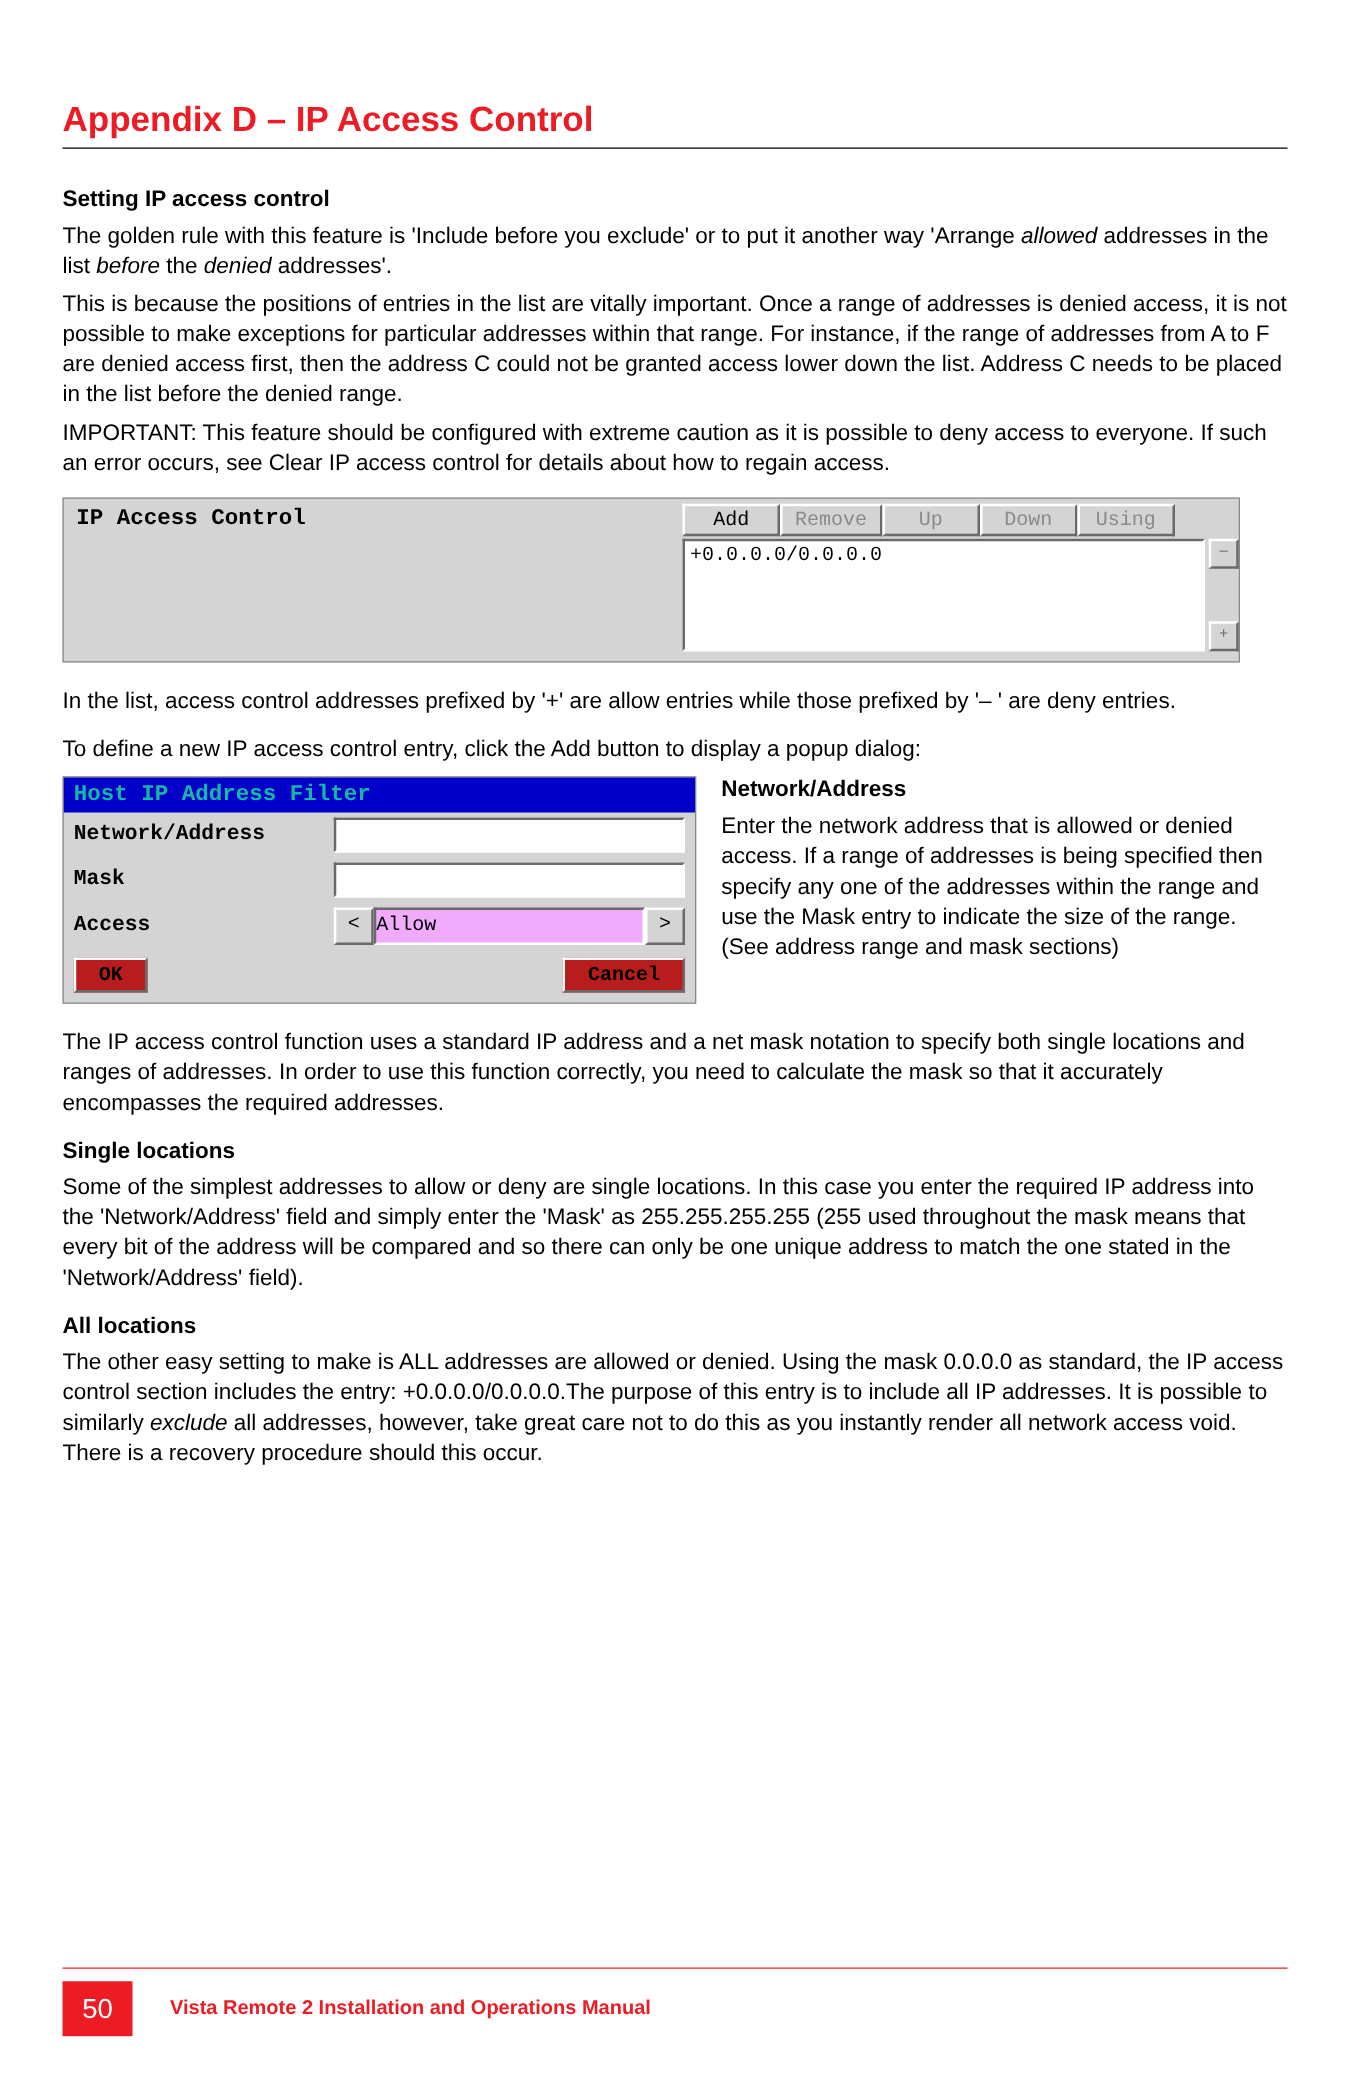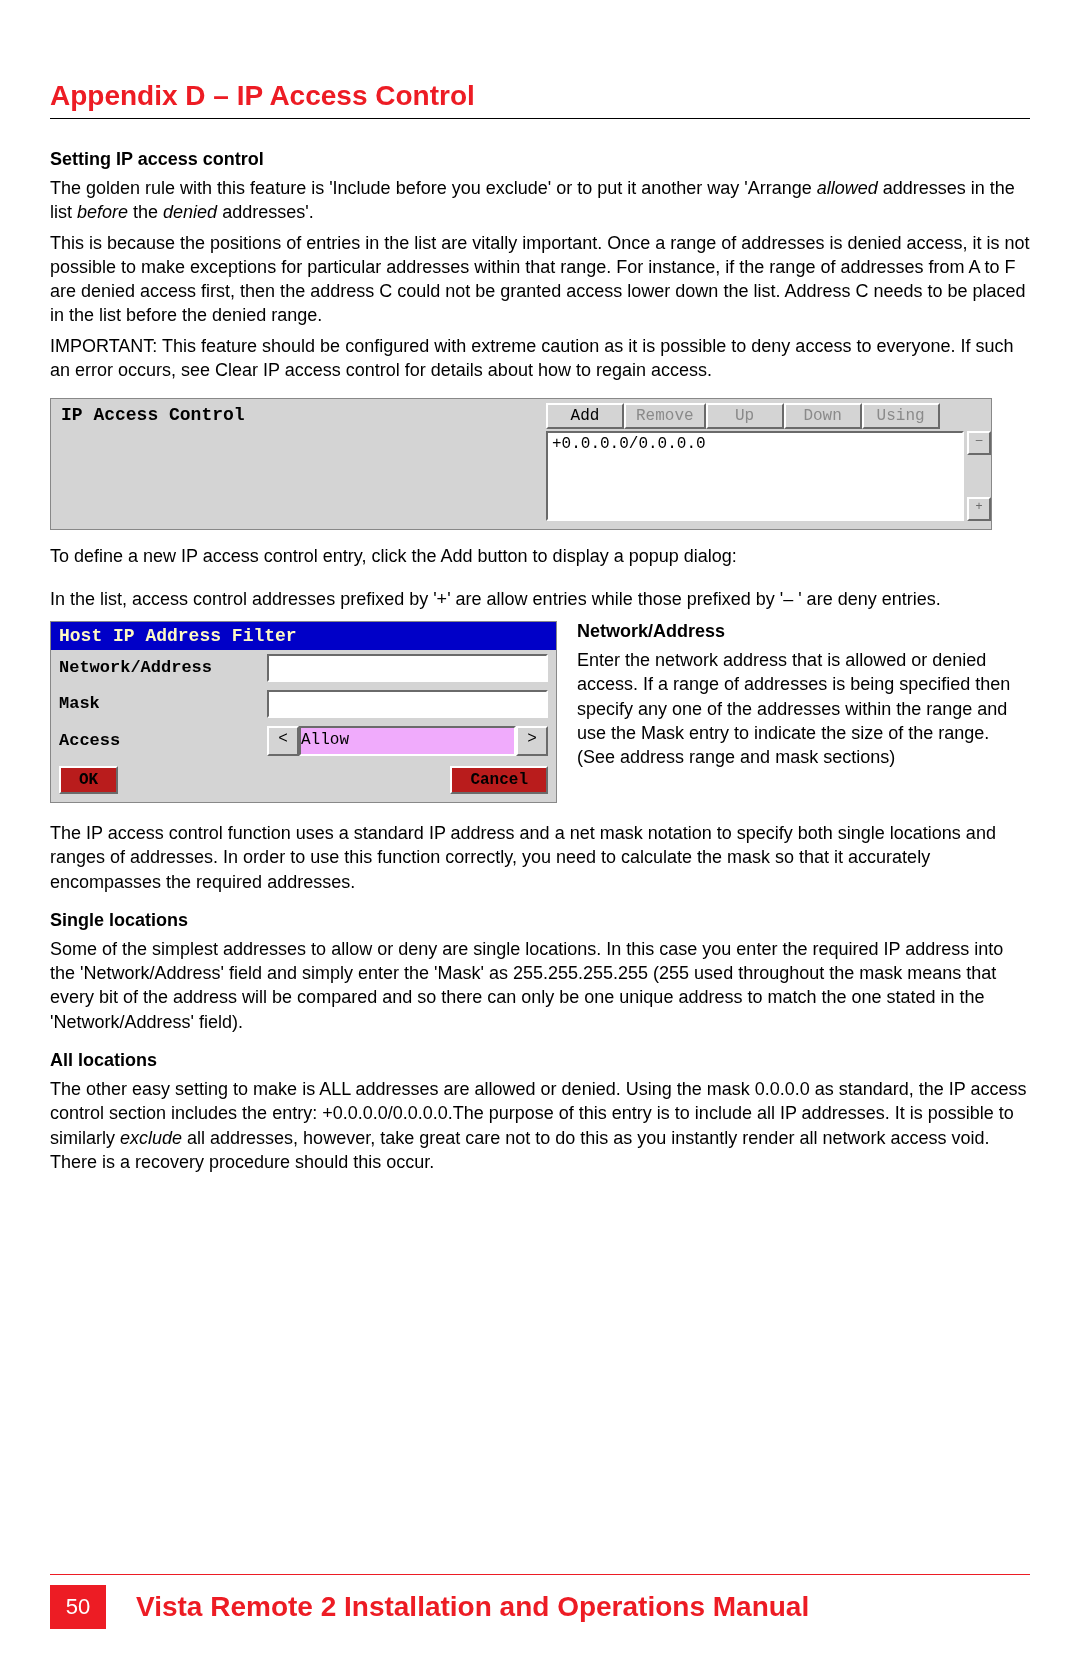--- a/index.html
+++ b/index.html
@@ -100,21 +100,21 @@
   }
 
   .row2 { display: flex; gap: 20px; margin-top: 10px; align-items: flex-start; }
   .panel2 {
     width: 505px;
     border: 1px solid #888;
     background: #d4d4d4;
   }
   .panel2-title {
     background: #0000c8;
-    color: #fef9c3;
+    color: #14b8a6;
     font-family: "Courier New", monospace;
     font-weight: bold;
     font-size: 18px;
     padding: 4px 8px;
   }
   .form-row {
     display: flex;
     align-items: center;
     padding: 4px 8px;
     gap: 8px;
@@ -192,21 +192,21 @@
   .page-num {
     background: #ed1c24;
     color: #ffffff;
     font-size: 22px;
     width: 56px; height: 44px;
     display: flex; align-items: center; justify-content: center;
   }
   .footer-title {
     color: #ed1c24;
     font-weight: bold;
-    font-size: 28px;
+    font-size: 16px;
   }
   p { margin: 6px 0; }
 </style>
 </head>
 <body>
 
 <div class="page">
   <div class="title">Appendix D – IP Access Control</div>
 
   <div class="section-heading">Setting IP access control</div>
@@ -227,22 +227,22 @@
     </div>
     <div class="listbox">
       <div>+0.0.0.0/0.0.0.0</div>
     </div>
     <div class="scrollbar">
       <div class="sbtn">–</div>
       <div class="sbtn">+</div>
     </div>
   </div>
 
+  <p class="body-text" style="margin-top:18px">In the list, access control addresses prefixed by '+' are allow entries while those prefixed by '– ' are deny entries.</p>
   <p class="body-text" style="margin-top:14px">To define a new IP access control entry, click the Add button to display a popup dialog:</p>
-  <p class="body-text" style="margin-top:18px">In the list, access control addresses prefixed by '+' are allow entries while those prefixed by '– ' are deny entries.</p>
 
   <div class="row2">
     <div class="panel2">
       <div class="panel2-title">Host IP Address Filter</div>
       <div class="form-row">
         <div class="form-label">Network/Address</div>
         <div class="form-input"></div>
       </div>
       <div class="form-row">
         <div class="form-label">Mask</div>

